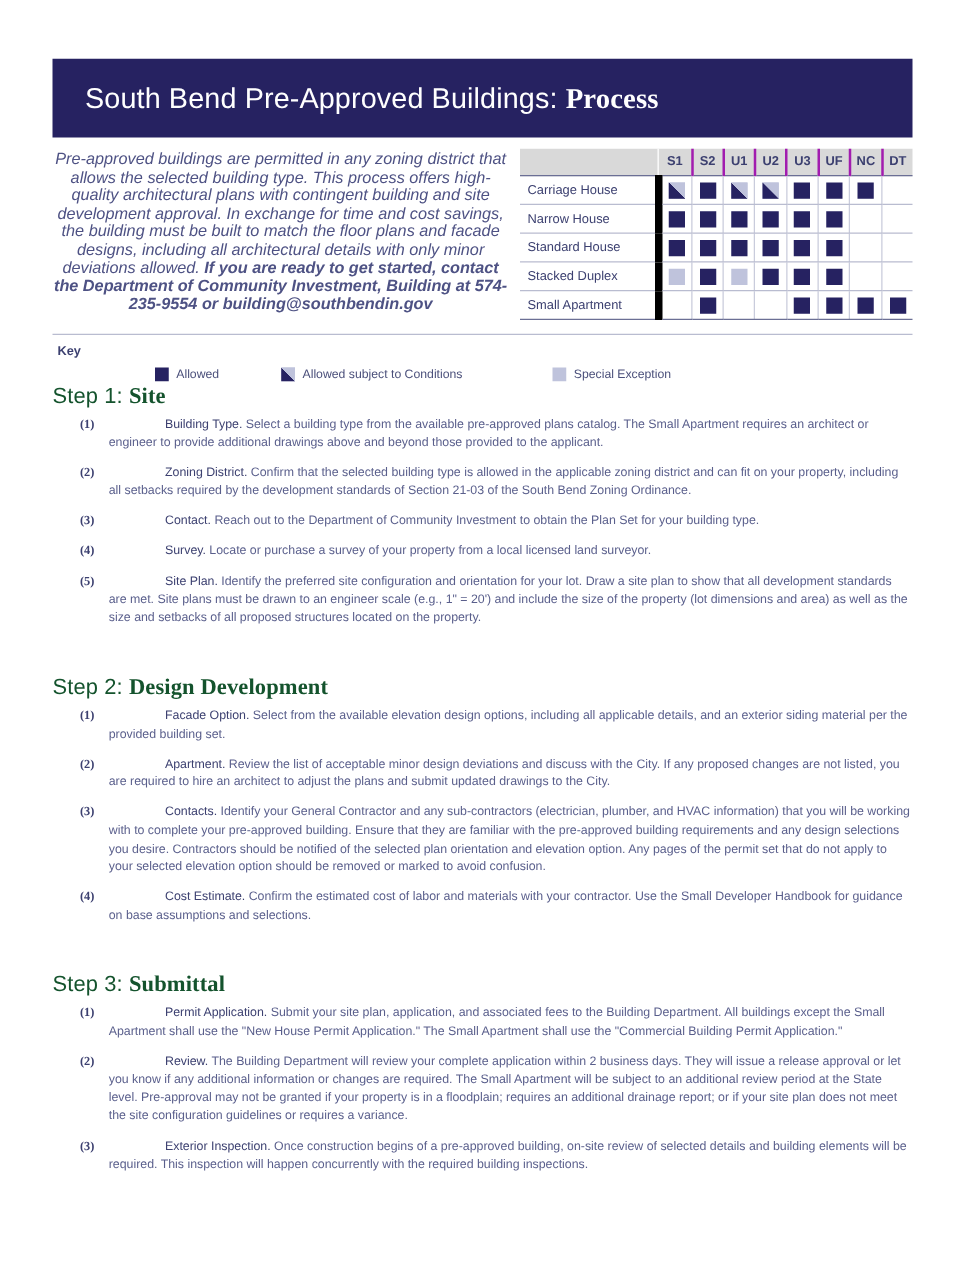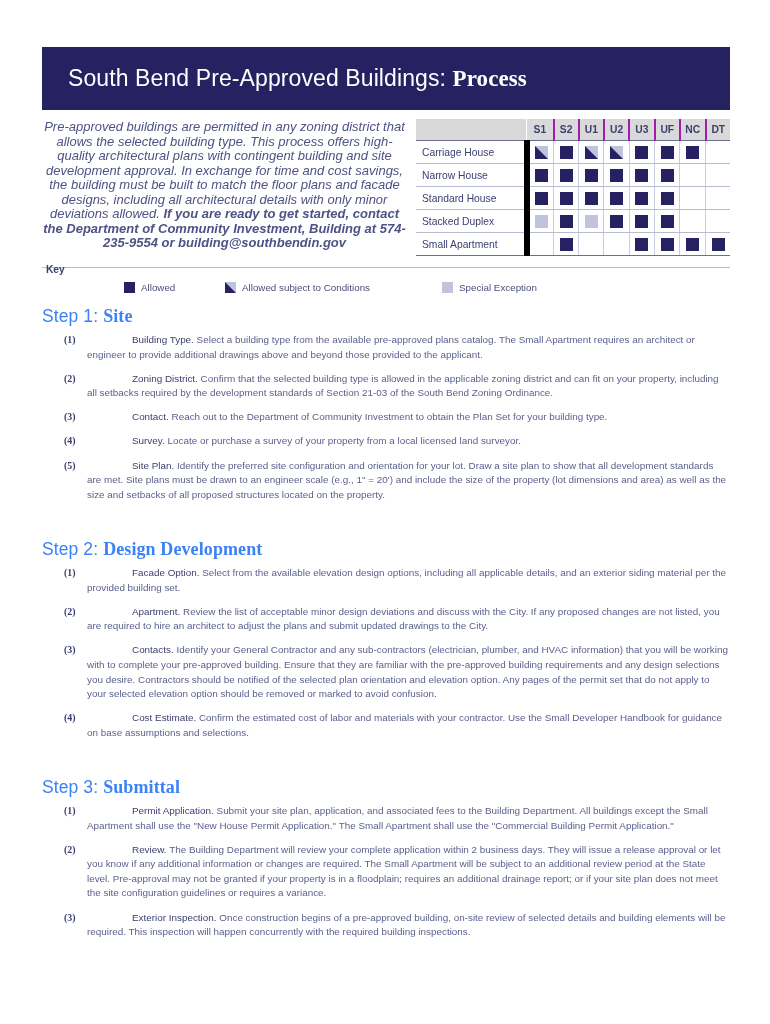--- a/index.html
+++ b/index.html
@@ -151,21 +151,21 @@
     position: absolute;
     left: 42px;
     top: 267px;
     width: 688px;
     height: 1px;
     background: #b9bcd0;
   }
   .key-row {
     position: absolute;
     left: 42px;
-    top: 262px;
+    top: 274px;
     width: 688px;
     height: 16px;
     font-size: 10px;
     color: #4a4f7a;
     text-decoration: underline;
   }
   .key-label {
     position: absolute;
     left: 4px;
     top: 2px;
@@ -189,21 +189,21 @@
   .key-item.i3 { left: 400px; }
 
   
   .step {
     position: absolute;
     left: 42px;
     width: 688px;
   }
   .step-head {
     font-size: 17.5px;
-    color: #3b82f6;
+    color: #14532d;
     font-weight: 400;
     letter-spacing: 0.1px;
     white-space: nowrap;
     margin: 0 0 6px 0;
   }
   .step-head .bold {
     font-weight: bold;
     font-family: "Liberation Serif", "DejaVu Serif", serif;
     font-size: 18px;
   }

